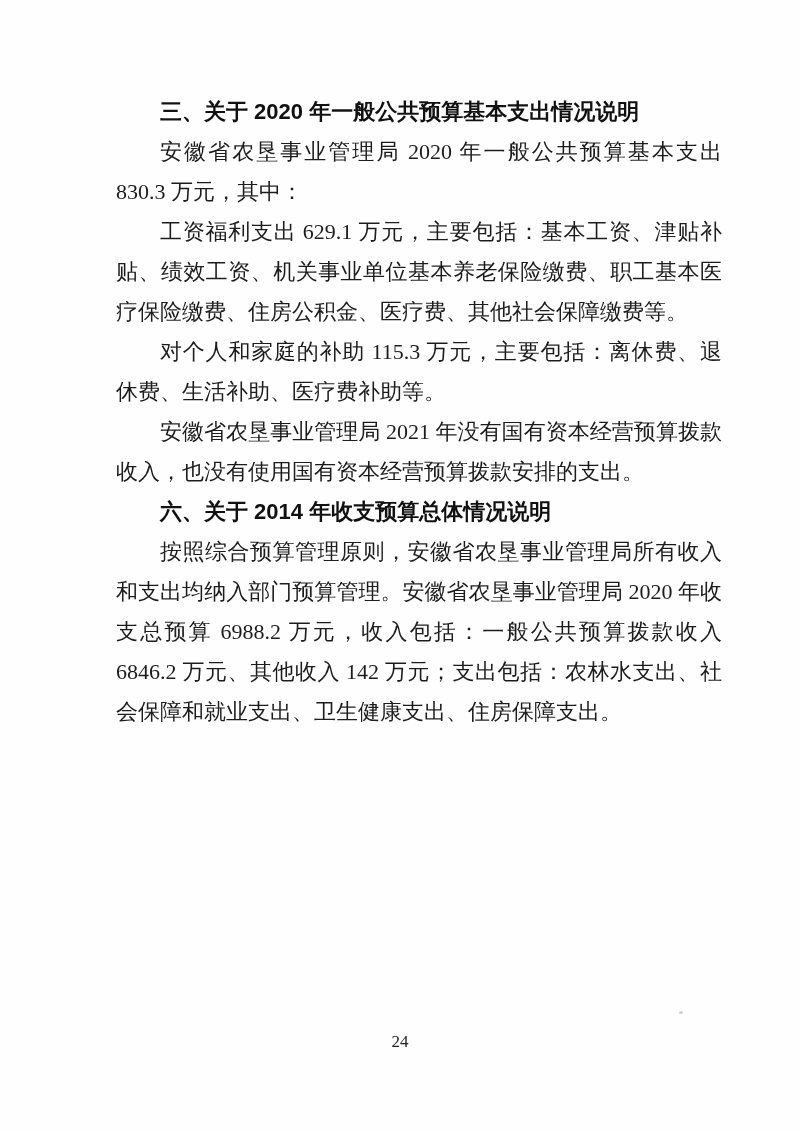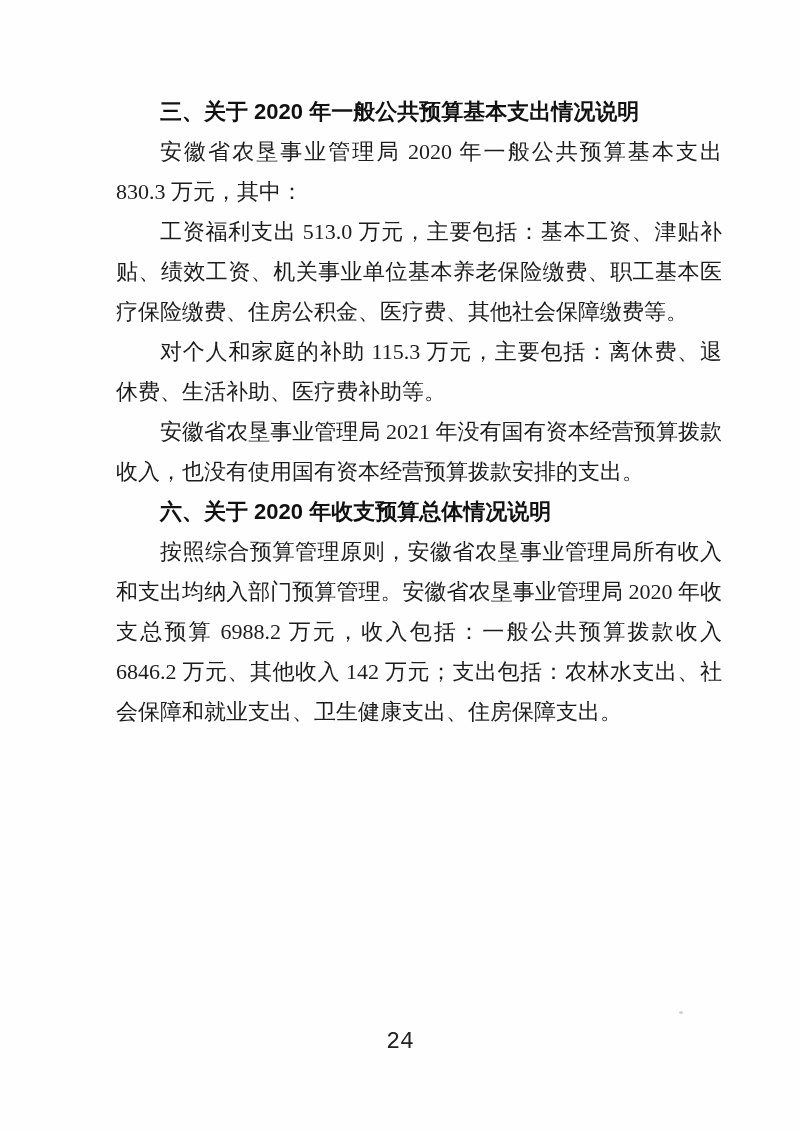--- a/index.html
+++ b/index.html
@@ -45,24 +45,24 @@
     margin: 0;
     padding: 0;
     text-indent: 2em;
   }
   .page-number {
     position: absolute;
     left: 0;
     right: 0;
     top: 1030px;
     text-align: center;
-    font-size: 23px;
+    font-size: 17px;
     line-height: 24px;
     color: #222222;
-    font-family: Liberation Mono, monospace;
+    font-family: Liberation Serif, serif;
   }
   .scan-speck {
     position: absolute;
     left: 679px;
     top: 1011px;
     width: 4px;
     height: 3px;
     background: #bdbdbd;
     border-radius: 50%;
     opacity: 0.7;
@@ -70,31 +70,31 @@
 </style>
 </head>
 <body>
 
 <div class="page">
   <div class="content">
 
     <section>
       <h2>三、关于 2020 年一般公共预算基本支出情况说明</h2>
       <p>安徽省农垦事业管理局 2020 年一般公共预算基本支出 830.3 万元，其中：</p>
-      <p>工资福利支出 513.0 万元，主要包括：基本工资、津贴补贴、绩效工资、机关事业单位基本养老保险缴费、职工基本医疗保险缴费、住房公积金、医疗费、其他社会保障缴费等。</p>
+      <p>工资福利支出 629.1 万元，主要包括：基本工资、津贴补贴、绩效工资、机关事业单位基本养老保险缴费、职工基本医疗保险缴费、住房公积金、医疗费、其他社会保障缴费等。</p>
       <p>对个人和家庭的补助 115.3 万元，主要包括：离休费、退休费、生活补助、医疗费补助等。</p>
     </section>
 
 
     <section>
       <p>安徽省农垦事业管理局 2021 年没有国有资本经营预算拨款收入，也没有使用国有资本经营预算拨款安排的支出。</p>
     </section>
 
     <section>
-      <h2>六、关于 2020 年收支预算总体情况说明</h2>
+      <h2>六、关于 2014 年收支预算总体情况说明</h2>
       <p>按照综合预算管理原则，安徽省农垦事业管理局所有收入和支出均纳入部门预算管理。安徽省农垦事业管理局 2020 年收支总预算 6988.2 万元，收入包括：一般公共预算拨款收入 6846.2 万元、其他收入 142 万元；支出包括：农林水支出、社会保障和就业支出、卫生健康支出、住房保障支出。</p>
     </section>
 
   </div>
 
   <div class="scan-speck"></div>
 
   <div class="page-number">24</div>
 </div>
 

